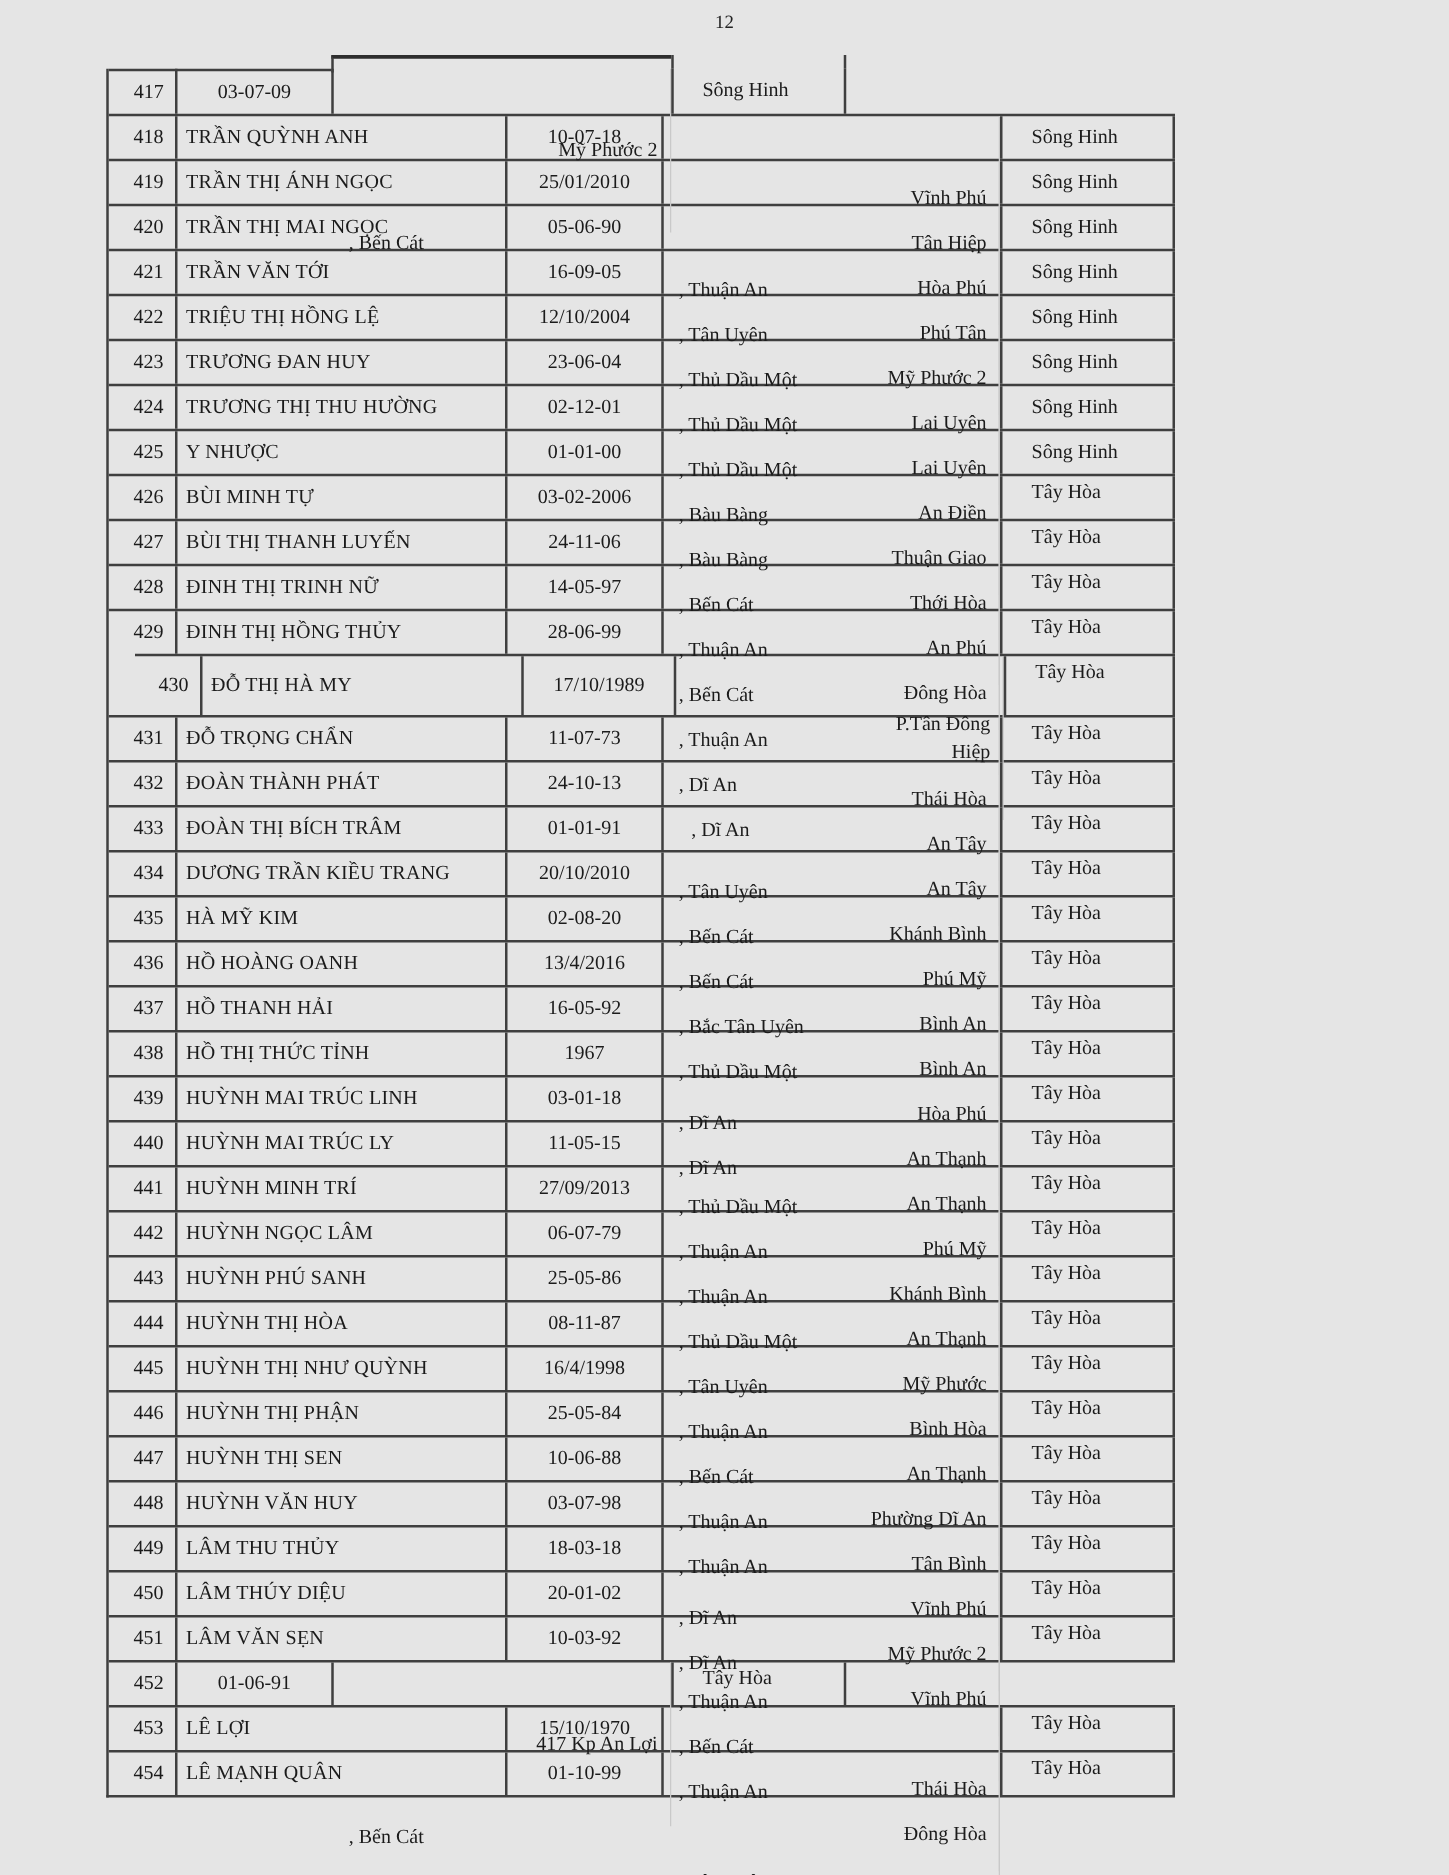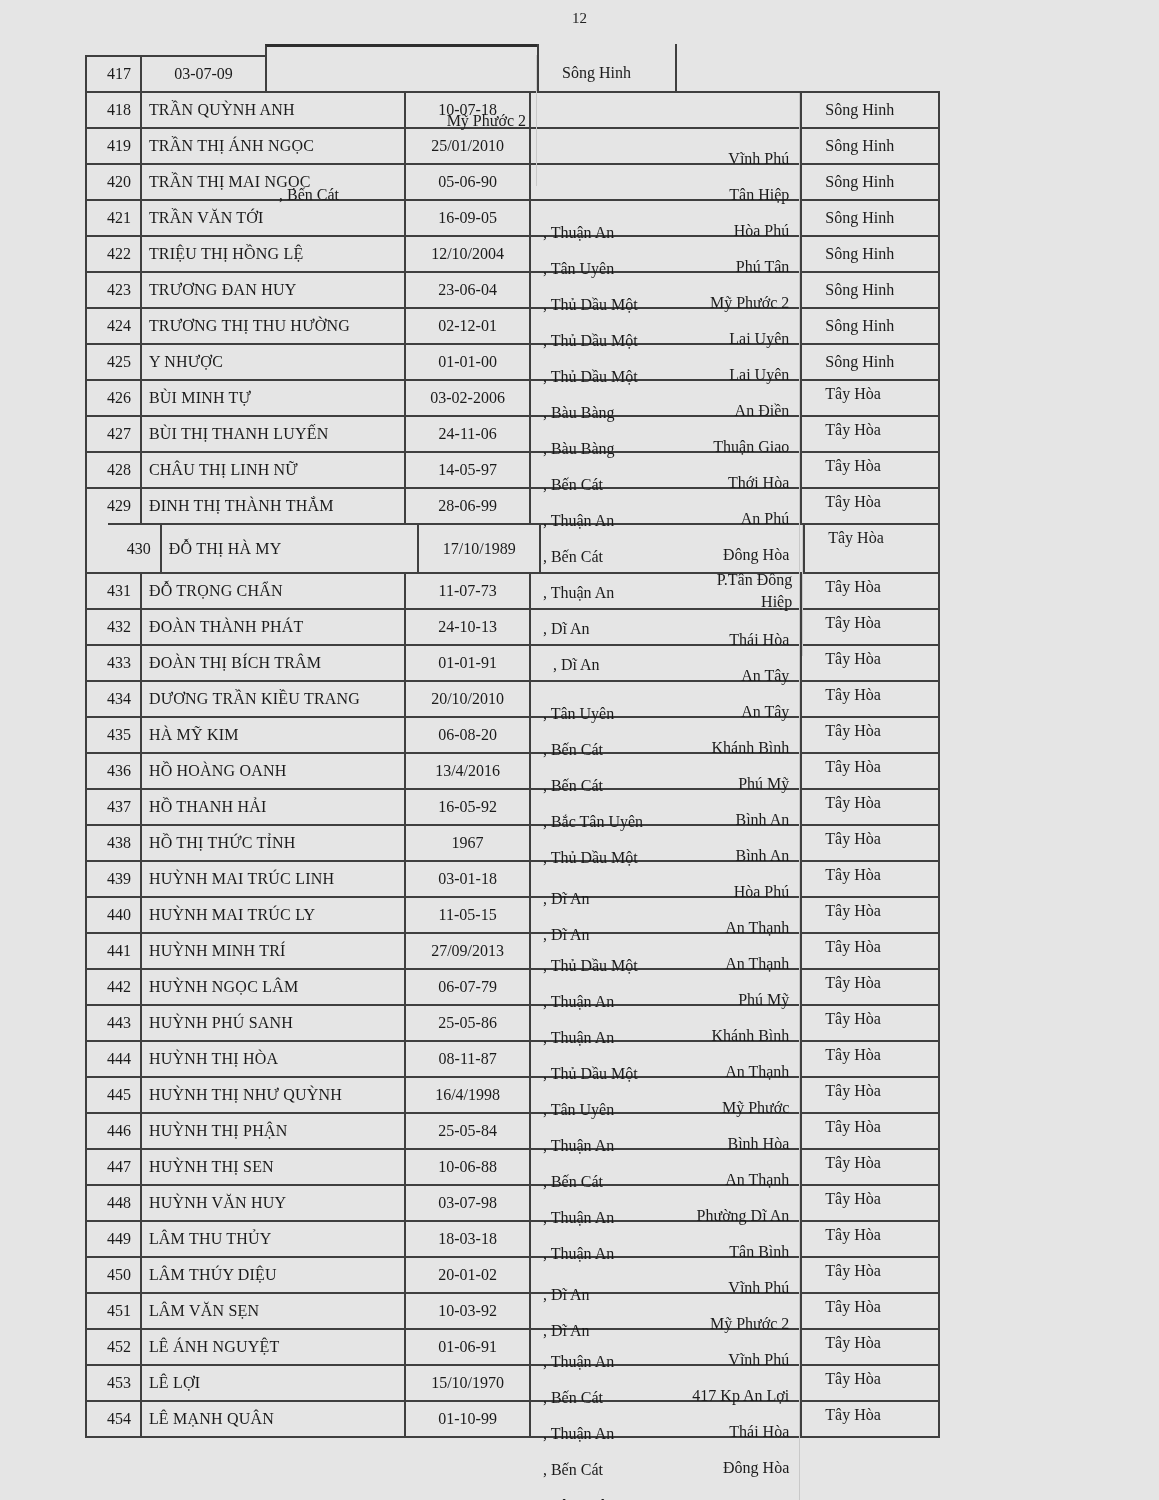--- a/index.html
+++ b/index.html
@@ -296,21 +296,21 @@
     </div>
     <div class="td c-region">
             <span>Tây Hòa</span>
           </div>
   </div>
         <div class="tr region-top">
     <div class="td c-no">
             <span>428</span>
           </div>
     <div class="td c-name">
-            <span>CHÂU THỊ LINH NỮ</span>
+            <span>ĐINH THỊ TRINH NỮ</span>
           </div>
     <div class="td c-dob">
             <span>14-05-97</span>
           </div>
     <div class="td c-addr">
       <div class="ward">
               <span>An Phú</span>
             </div>
       <div class="dist">
               <span>, Thuận An</span>
@@ -318,21 +318,21 @@
     </div>
     <div class="td c-region">
             <span>Tây Hòa</span>
           </div>
   </div>
         <div class="tr region-top">
     <div class="td c-no">
             <span>429</span>
           </div>
     <div class="td c-name">
-            <span>ĐINH THỊ THÀNH THẮM</span>
+            <span>ĐINH THỊ HỒNG THỦY</span>
           </div>
     <div class="td c-dob">
             <span>28-06-99</span>
           </div>
     <div class="td c-addr">
       <div class="ward">
               <span>Đông Hòa</span>
             </div>
       <div class="dist">
               <span>, Dĩ An</span>
@@ -453,21 +453,21 @@
           </div>
   </div>
         <div class="tr region-top">
     <div class="td c-no">
             <span>435</span>
           </div>
     <div class="td c-name">
             <span>HÀ MỸ KIM</span>
           </div>
     <div class="td c-dob">
-            <span>06-08-20</span>
+            <span>02-08-20</span>
           </div>
     <div class="td c-addr">
       <div class="ward">
               <span>Phú Mỹ</span>
             </div>
       <div class="dist">
               <span>, Thủ Dầu Một</span>
             </div>
     </div>
     <div class="td c-region">
@@ -822,23 +822,20 @@
               <span>, Thuận An</span>
             </div>
     </div>
     <div class="td c-region">
             <span>Tây Hòa</span>
           </div>
   </div>
         <div class="tr region-top">
     <div class="td c-no">
             <span>452</span>
-          </div>
-    <div class="td c-name">
-            <span>LÊ ÁNH NGUYỆT</span>
           </div>
     <div class="td c-dob">
             <span>01-06-91</span>
           </div>
     <div class="td c-addr">
       <div class="ward">
               <span>417 Kp An Lợi</span>
             </div>
       <div class="dist">
               <span>, Bến Cát</span>

